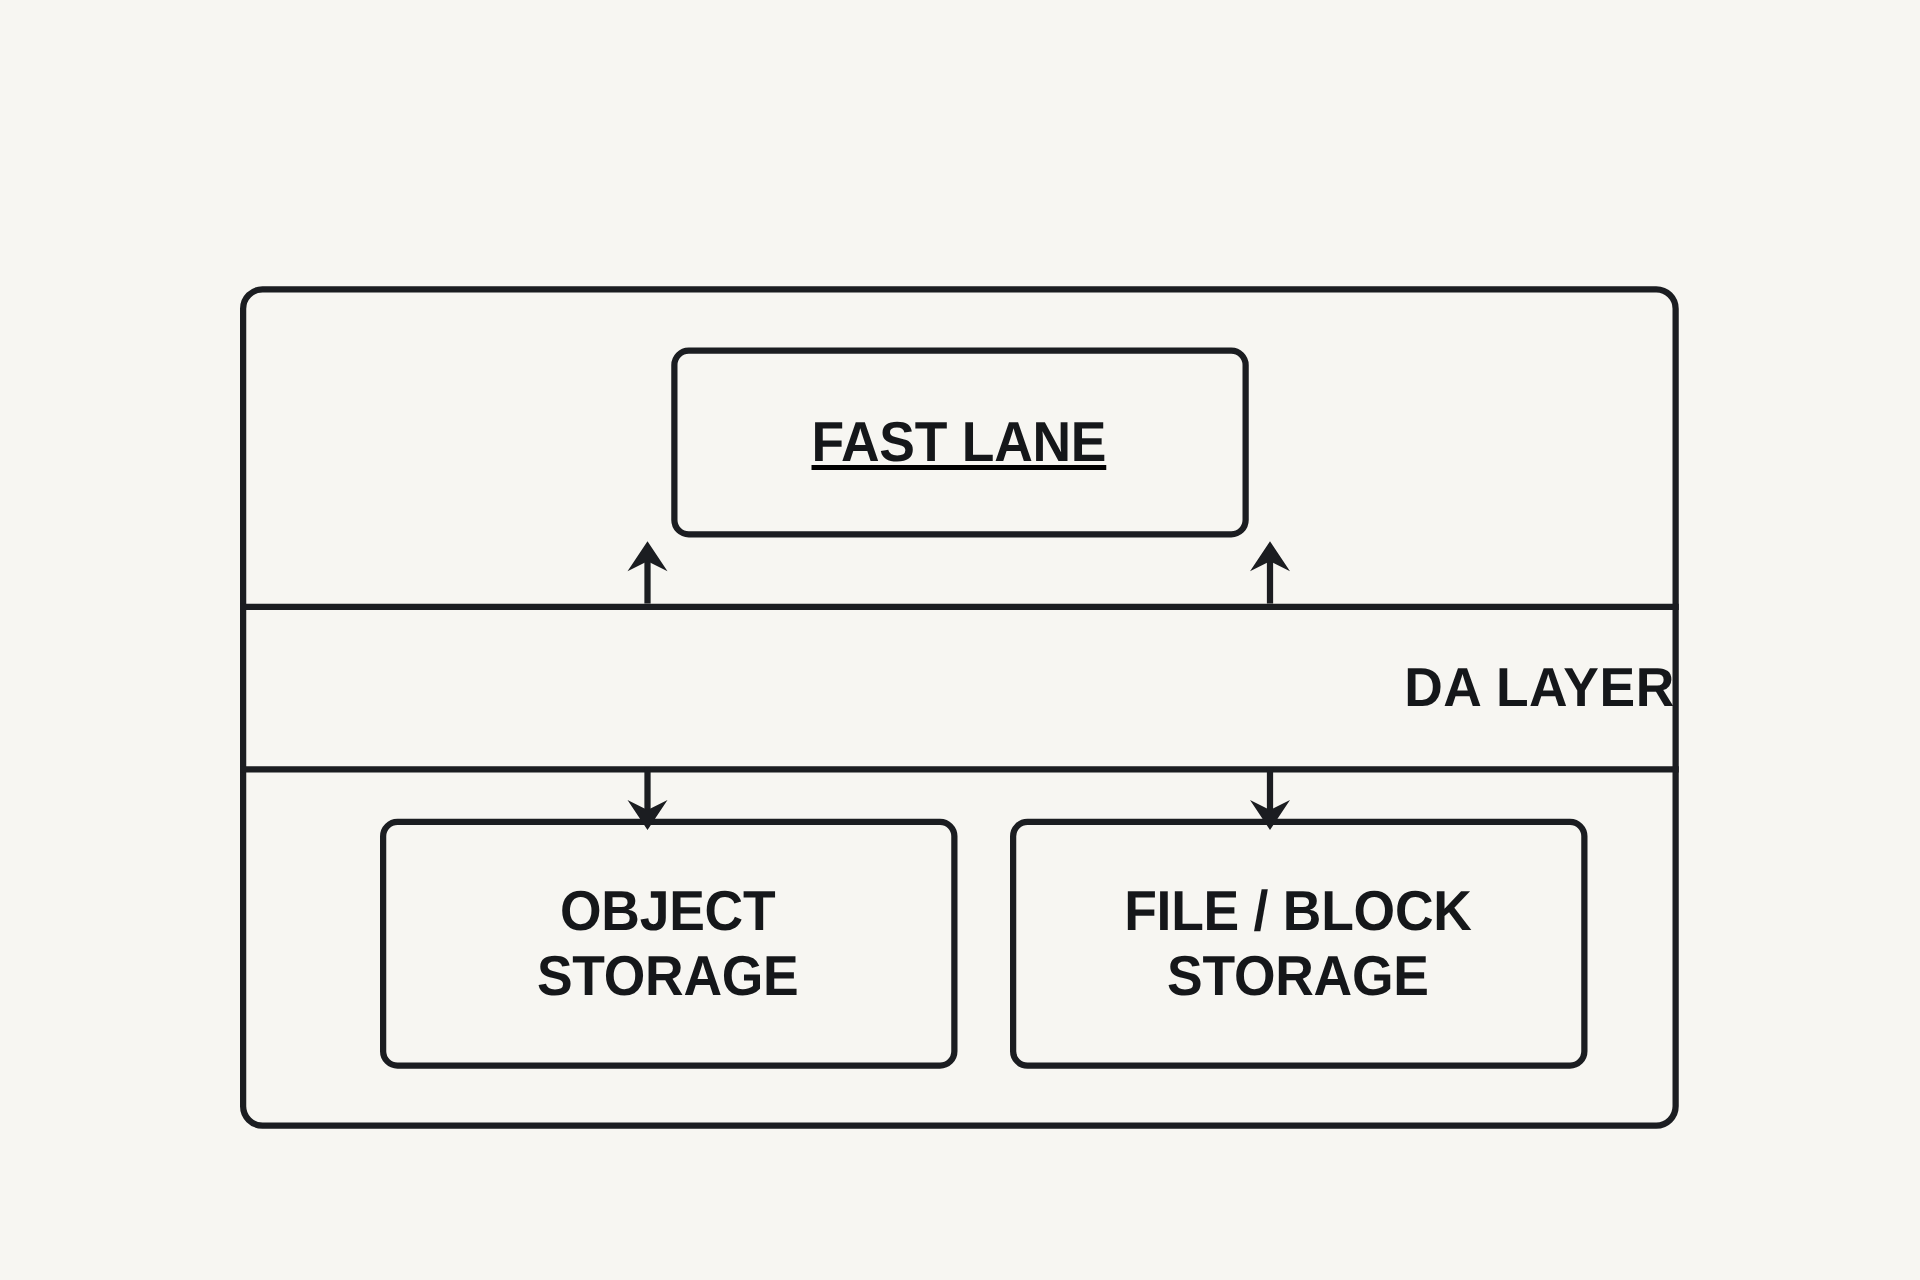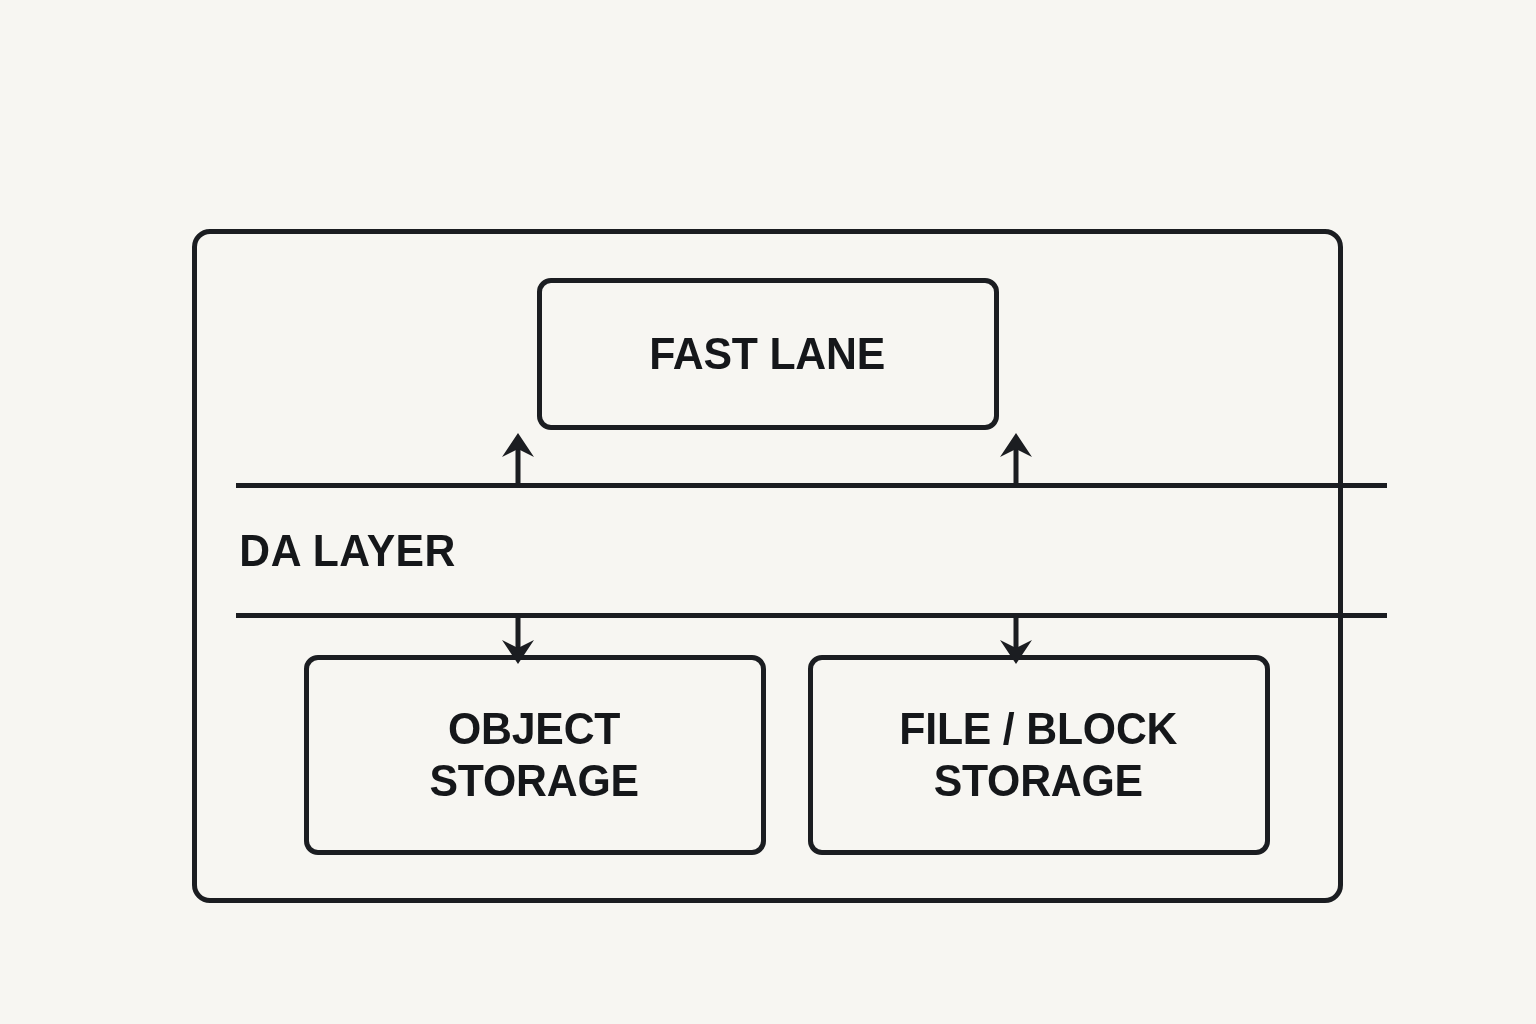--- a/index.html
+++ b/index.html
@@ -62,22 +62,21 @@
     position: absolute;
     left: -5px;
     top: 249px;          
     width: 1151px;
     height: 135px;
     border-top: 5px solid #1b1d21;
     border-bottom: 5px solid #1b1d21;
     box-sizing: border-box;
     display: flex;
     align-items: center;
-    justify-content: flex-start;
-    margin-left: 44px;
+    justify-content: flex-end;
   }
   .da-band-label {
     font-size: 44px;
     font-weight: 600;
     letter-spacing: 0.5px;
     color: #15171a;
     transform: scaleX(0.97);
   }
 
   
@@ -103,21 +102,21 @@
     width: 462px;
     border: 5px solid #1b1d21;
     border-radius: 14px;
     box-sizing: border-box;
     display: flex;
     align-items: center;
     justify-content: center;
     text-align: center;
     background: transparent;
   }
-  .row-top .node-box { height: 152px; }
+  .row-top .node-box { height: 152px; text-decoration: underline; }
   .row-bottom .node-box { height: 200px; }
 
   .node-label {
     font-size: 45px;
     font-weight: 700;
     letter-spacing: -0.2px;
     line-height: 1.16;
     color: #15171a;
     transform: scaleX(0.95);
     white-space: pre-line;

